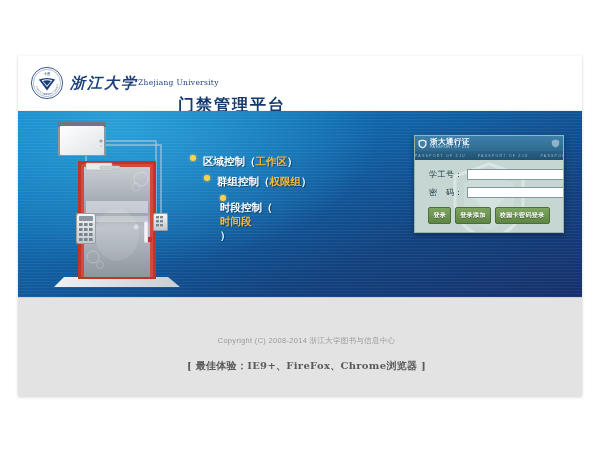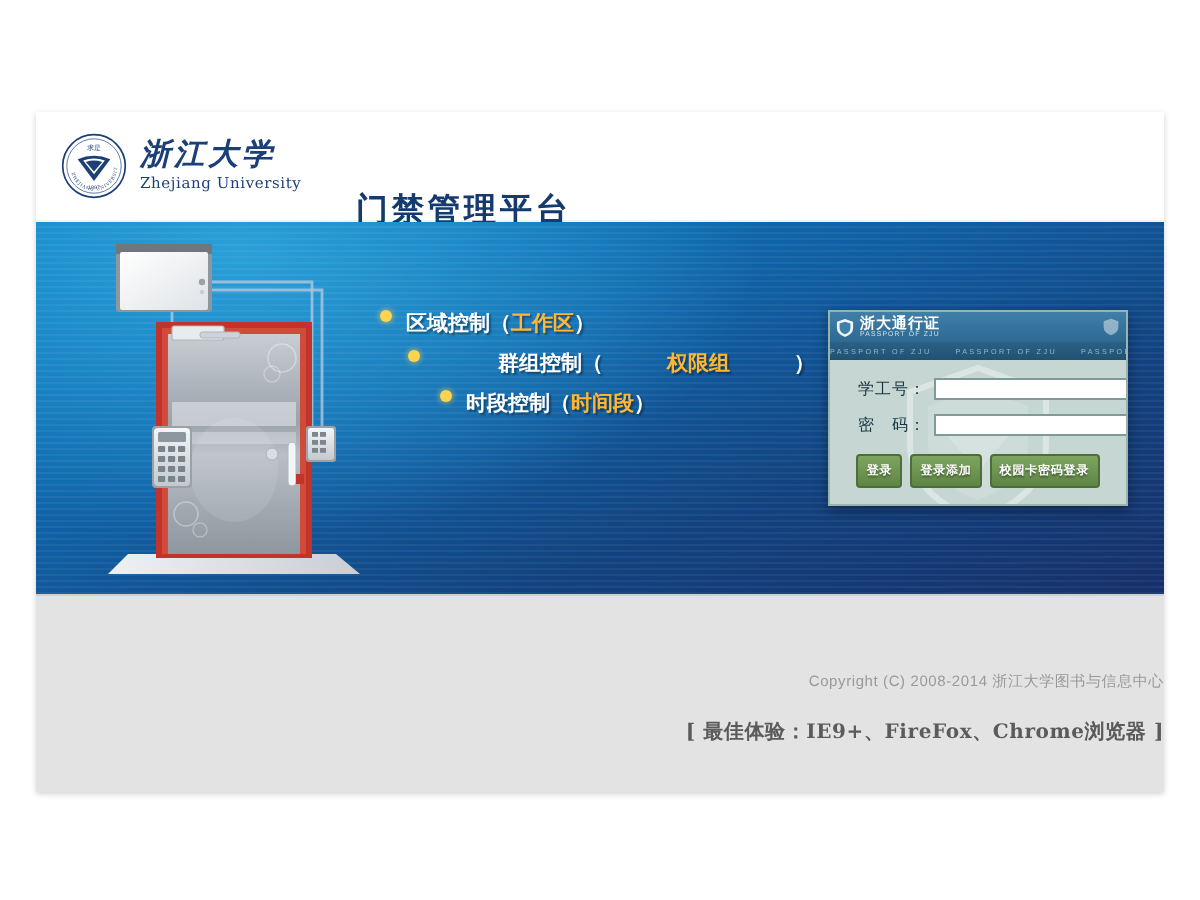--- a/index.html
+++ b/index.html
@@ -49,21 +49,21 @@
     height: 42px;
   }
   .crest {
     width: 34px;
     height: 34px;
     flex: 0 0 34px;
   }
   .brand-names {
     margin-left: 6px;
     display: flex;
-    flex-direction: column;
+    flex-direction: row;
     line-height: 1;
   }
   .brand-cn {
     font-family: "DejaVu Serif", "Liberation Serif", serif;
     font-size: 15px;
     font-weight: bold;
     font-style: italic;
     color: #1b3f78;
     letter-spacing: 2px;
     white-space: nowrap;
@@ -138,38 +138,38 @@
   .hero-bullets li {
     display: flex;
     align-items: flex-start;
     font-size: 10.5px;
     font-weight: bold;
     color: #ffffff;
     margin-bottom: 6px;
     text-shadow: 1px 1px 1px rgba(0,0,0,0.4);
     white-space: nowrap;
   }
-  .hero-bullets li.ind1 { padding-left: 14px; gap: 32px; }
-  .hero-bullets li.ind2 { padding-left: 30px; }
+  .hero-bullets li.ind1 { padding-left: 14px; }
+  .hero-bullets li.ind2 { padding-left: 30px; flex-direction: column; }
   .dot {
     width: 6px;
     height: 6px;
     border-radius: 50%;
     background: #ffd34d;
     margin-right: 7px;
     flex: 0 0 6px;
     box-shadow: 0 0 3px rgba(255,211,77,0.8);
   }
   .accent { color: #ffb733; }
 
   
   .login-panel {
     position: absolute;
     right: 18px;
-    top: 44px;
+    top: 24px;
     width: 148px;
     background: #c5d6d2;
     border: 1px solid #9bb3ae;
     box-shadow: 0 2px 6px rgba(0,0,0,0.35);
     overflow: hidden;
   }
   .lp-titlebar {
     position: relative;
     height: 15px;
     background: linear-gradient(180deg, #3f7fa8 0%, #2e6a92 100%);
@@ -282,21 +282,21 @@
     font-family: "Liberation Sans", sans-serif;
     text-shadow: 0 1px 1px rgba(0,0,0,0.4);
   }
 
   
   .site-footer {
     position: relative;
     height: 98px;
     background: #e3e3e3;
     border-top: 1px solid #cfcfcf;
-    text-align: right;
+    text-align: center;
     padding-left: 13px;
   }
   .footer-copy {
     padding-top: 38px;
     font-size: 7.5px;
     color: #9a9a9a;
     letter-spacing: 0.3px;
   }
   .footer-browsers {
     margin-top: 13px;

